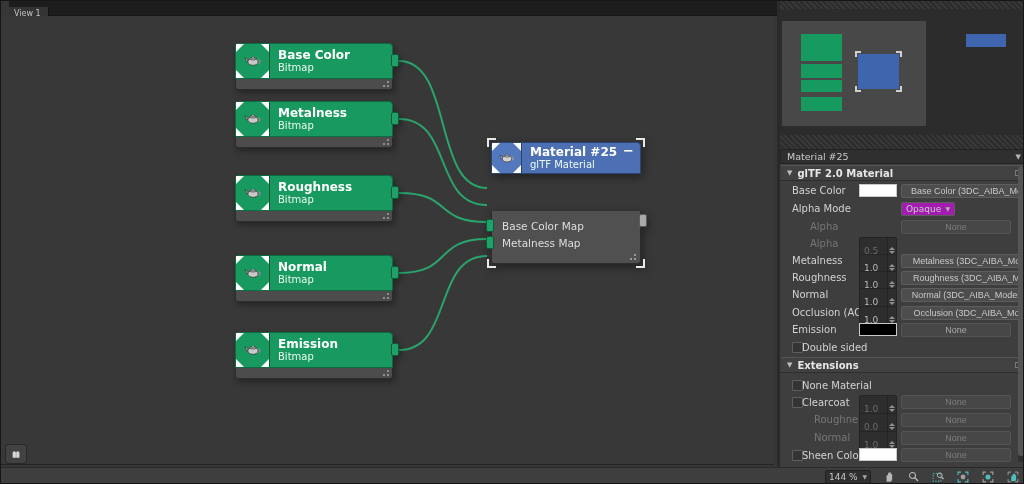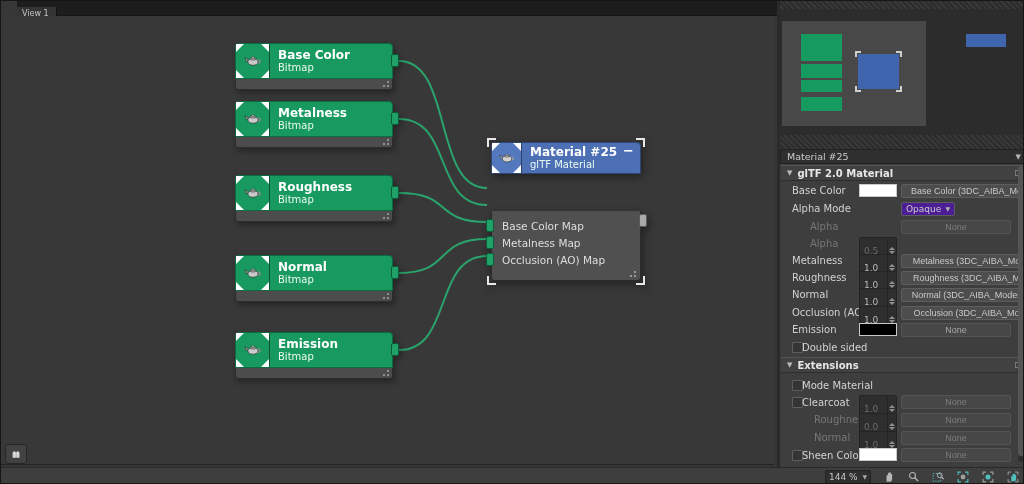--- a/index.html
+++ b/index.html
@@ -2,21 +2,21 @@
 <html><head>
 <meta charset="utf-8">
 <style>
   * { margin:0; padding:0; box-sizing:border-box; }
   html,body { width:1024px; height:484px; background:#222; }
   body { font-family:"DejaVu Sans", sans-serif; overflow:hidden; }
   .app { position:relative; width:1024px; height:484px; background:#363636; border:1px solid #161616; overflow:hidden; }
 
   
   .node-editor { position:absolute; left:0; top:0; width:773px; height:466px; background:#373737; }
-  .tabbar { position:absolute; left:16px; top:0; width:100%; height:15px; background:#1d1d1d; border-bottom:1px solid #161616; }
+  .tabbar { position:absolute; left:8px; top:0; width:100%; height:15px; background:#1d1d1d; border-bottom:1px solid #161616; }
   .tab { display:inline-block; height:15px; padding:2px 7px 0 5px; background:#343434; border-right:1px solid #111; color:#c5c5c5; font-size:8px; }
   .canvas { position:absolute; left:0; top:15px; width:773px; height:449px; background:#383838; border-bottom:1px solid #242424; }
   .wires { position:absolute; left:0; top:0; pointer-events:none; }
 
   .bnode { position:absolute; left:234px; width:158px; filter:drop-shadow(2px 3px 3px rgba(0,0,0,.35)); }
   .bnode-header { position:relative; height:36px; background:#18995f; border:1px solid #0d6b41; border-radius:4px 4px 0 0; display:flex; align-items:center; }
   .nicon { position:relative; width:34px; height:34px; flex:0 0 34px; border-right:1px solid rgba(0,0,0,.45); display:flex; align-items:center; justify-content:center; overflow:hidden; }
   .nicon.blue { background:#4e72b7; }
   .corner { position:absolute; width:0; height:0; border:4px solid transparent; }
   .corner.tl { left:0; top:0; border-left-color:#fff; border-top-color:#fff; }
@@ -78,21 +78,21 @@
   .spin { position:absolute; left:79px; top:1px; width:38px; height:27px; background:#2e2e2e; border:1px solid #242424; border-radius:2px; display:flex; align-items:center; }
   .spin-val { flex:1; color:#b9b9b9; font-size:9px; padding-left:4px; }
   .spin.dis .spin-val { color:#6c6c6c; }
   .spin-arrows { width:9px; display:flex; flex-direction:column; align-items:center; gap:1px; border-left:1px solid #242424; height:100%; justify-content:center; }
   .spin-arrows i { width:0; height:0; border-left:3px solid transparent; border-right:3px solid transparent; }
   .spin-arrows .up { border-bottom:3px solid #8f8f8f; }
   .spin-arrows .dn { border-top:3px solid #8f8f8f; }
   .mapbtn { position:absolute; left:121px; top:1px; width:160px; height:14px; background:#4d4d4d; border:1px solid #5d5d5d; border-radius:2px; color:#c9c9c9; font-size:9px; line-height:12px; padding:0 4px; white-space:nowrap; overflow:hidden; }
   .mapclip { position:absolute; left:0; top:0; width:240px; height:17px; overflow:hidden; }
   .nonebtn { position:absolute; left:121px; top:1px; width:110px; height:14px; background:#474747; border:1px solid #545454; border-radius:2px; color:#7e7e7e; font-size:9px; text-align:center; line-height:12px; }
-  .ddown { position:absolute; left:121px; top:1px; width:54px; height:14px; background:#4c1d95; border:1px solid #5d5d5d; border-radius:2px; color:#c9c9c9; font-size:9px; line-height:12px; padding:0 4px; display:flex; align-items:center; }
+  .ddown { position:absolute; left:121px; top:1px; width:54px; height:14px; background:#a21caf; border:1px solid #5d5d5d; border-radius:2px; color:#c9c9c9; font-size:9px; line-height:12px; padding:0 4px; display:flex; align-items:center; }
   .ddown .chev { margin-left:auto; font-size:6px; color:#b5b5b5; }
   .chk { position:absolute; left:12px; top:3px; width:11px; height:11px; background:#343434; border:1px solid #5e5e5e; border-radius:1px; }
   .chklabel { position:absolute; left:22px; top:3px; color:#d2d2d2; font-size:10px; }
   .scrollbar { position:absolute; right:1px; top:165px; width:6px; height:296px; background:#2f2f2f; border-radius:3px; }
   .scroll-thumb { position:absolute; left:0; top:0; width:6px; height:290px; background:#555; border-radius:3px; }
 
   
   .statusbar { position:absolute; left:0; top:466px; width:1024px; height:18px; background:#3e3e3e; border-top:1px solid #2a2a2a; display:flex; align-items:center; justify-content:flex-end; padding-right:4px; gap:9px; }
   .zoombox { width:46px; height:14px; background:#2f2f2f; border:1px solid #222; border-radius:2px; color:#c5c5c5; font-size:9px; display:flex; align-items:center; padding:0 3px; }
   .zoombox .chev { margin-left:auto; font-size:6px; color:#a5a5a5; }
@@ -274,24 +274,20 @@
         </div>
         <div class="mnode-body">
           <div class="mrow">
               <span class="socket"></span>
               <span>Base Color Map</span>
             </div>
           <div class="mrow">
               <span class="socket"></span>
               <span>Metalness Map</span>
             </div>
-          <div class="mrow">
-              <span class="socket"></span>
-              <span>Occlusion (AO) Map</span>
-            </div>
           <span class="mgrip"></span>
         </div>
         <div class="socket gray" style="right:-6px; top:72px; position:absolute;"></div>
       </div>
 
       <div class="view-tool-btn">
         <svg width="12" height="12" viewBox="0 0 16 16">
             <path d="M3.5 13 V6.5 a2.2 2.2 0 0 1 4.4 0 V13 Z M8.2 13 V6.5 a2.2 2.2 0 0 1 4.4 0 V13 Z" fill="#d8d8d8"></path>
           </svg>
       </div>
@@ -419,21 +415,21 @@
     </div>
 
     <div class="rollout" style="top:356px">
       <span class="arr">▼</span>
       <span>Extensions</span>
       <span class="pin"></span>
     </div>
 
     <div class="prow" style="top:376px">
       <span class="chk"></span>
-      <span class="chklabel">Mode Material</span>
+      <span class="chklabel">None Material</span>
     </div>
     <div class="prow" style="top:393px">
       <span class="chk"></span>
       <span class="chklabel">Clearcoat</span>
       <span class="spin dis">
           <span class="spin-val">1.0</span>
           <span class="spin-arrows">
             <i class="up"></i>
             <i class="dn"></i>
           </span>

